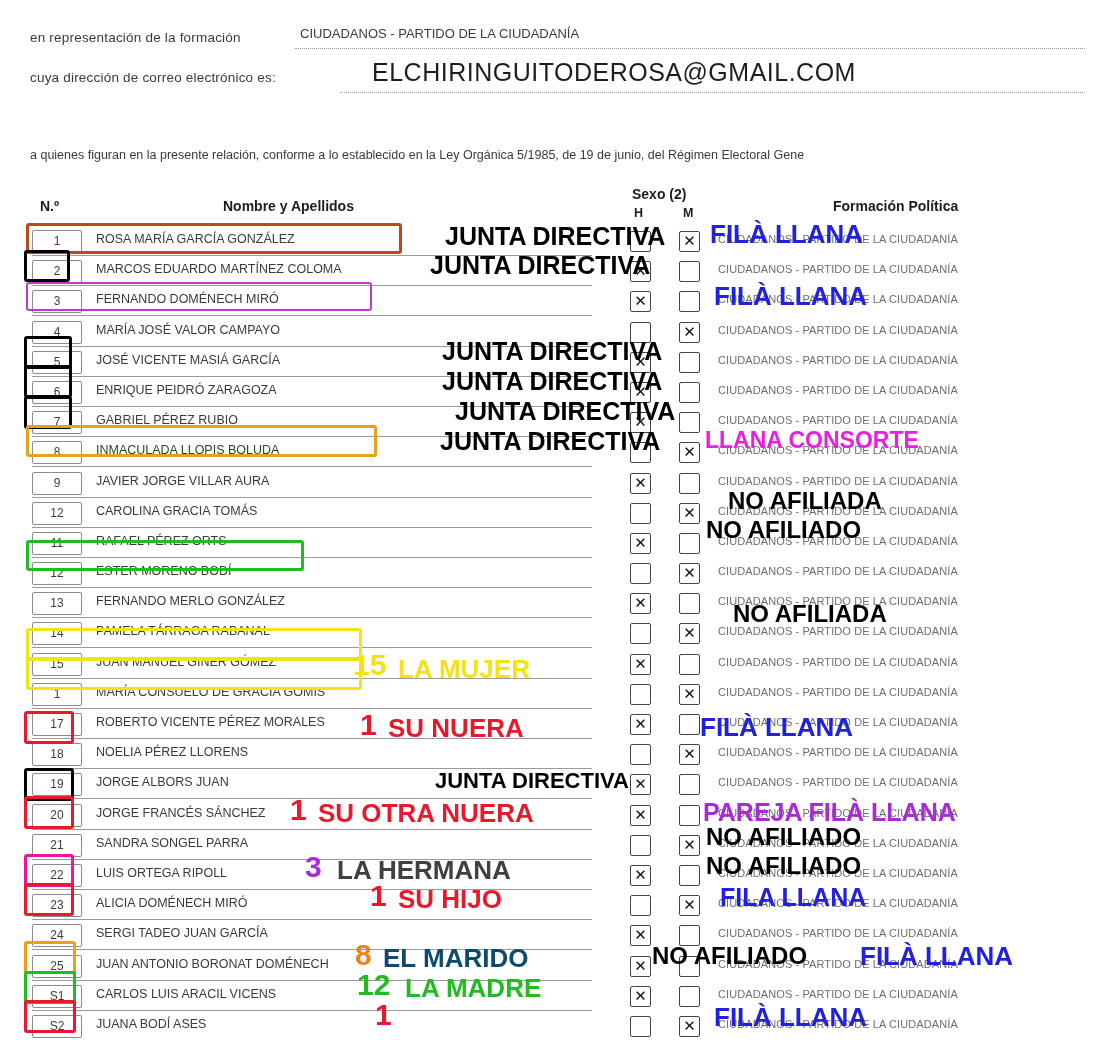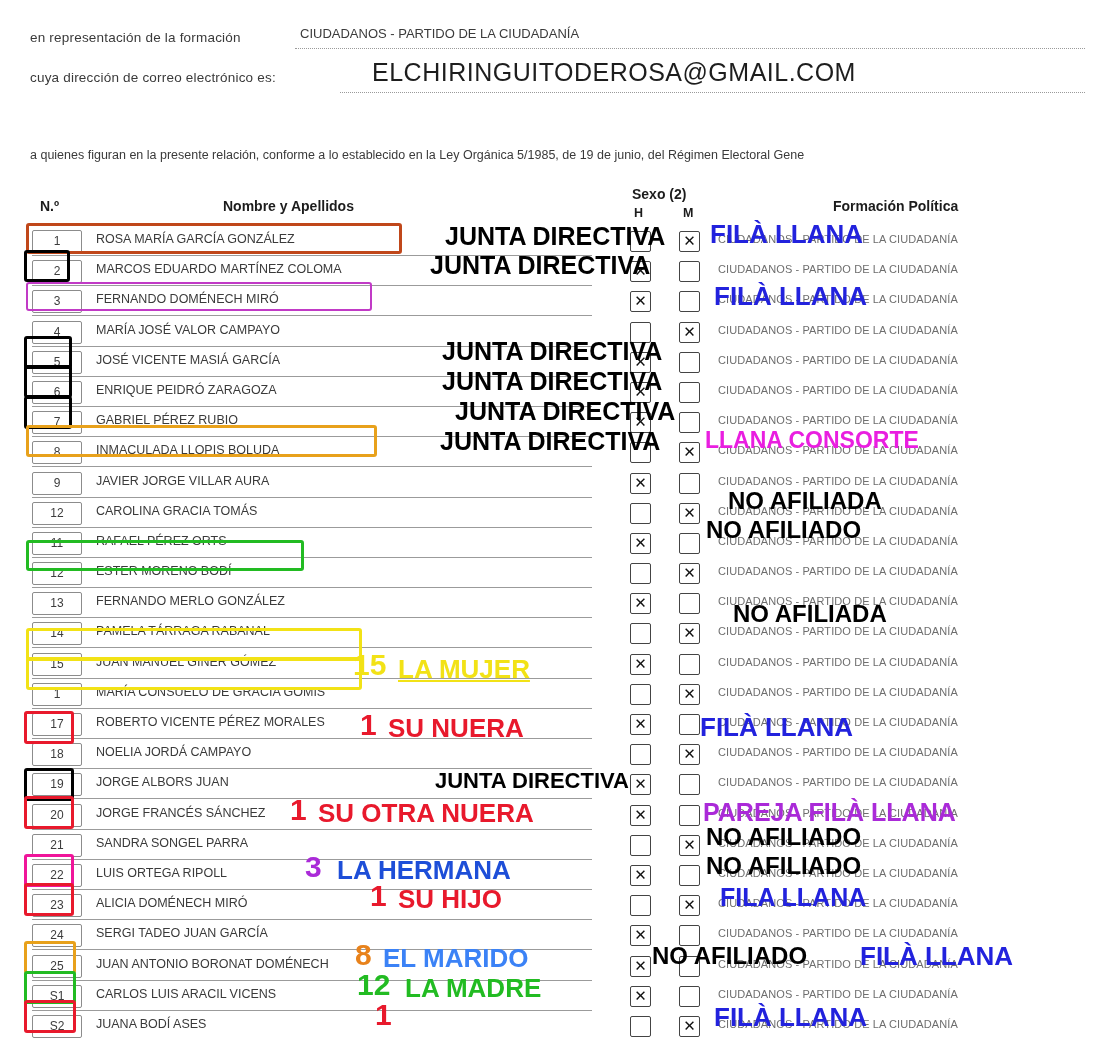--- a/index.html
+++ b/index.html
@@ -242,21 +242,21 @@
           <div class="line"></div>
           <div class="cellnum">17</div>
           <div class="cellname">ROBERTO VICENTE PÉREZ MORALES</div>
           <div class="chk h">✕</div>
           <div class="chk m"></div>
           <div class="party">CIUDADANOS - PARTIDO DE LA CIUDADANÍA</div>
         </div>
         <div class="row">
           <div class="line"></div>
           <div class="cellnum">18</div>
-          <div class="cellname">NOELIA JORDÁ CAMPAYO</div>
+          <div class="cellname">NOELIA PÉREZ LLORENS</div>
           <div class="chk h"></div>
           <div class="chk m">✕</div>
           <div class="party">CIUDADANOS - PARTIDO DE LA CIUDADANÍA</div>
         </div>
         <div class="row">
           <div class="line"></div>
           <div class="cellnum">19</div>
           <div class="cellname">JORGE ALBORS JUAN</div>
           <div class="chk h">✕</div>
           <div class="chk m"></div>
@@ -354,37 +354,37 @@
       <div class="ann" style="left: 714px; top: 281px; color: rgb(34, 34, 221); font-size: 26px;">FILÀ LLANA</div>
       <div class="ann" style="left: 442px; top: 337px; color: rgb(0, 0, 0); font-size: 25px;">JUNTA DIRECTIVA</div>
       <div class="ann" style="left: 442px; top: 367px; color: rgb(0, 0, 0); font-size: 25px;">JUNTA DIRECTIVA</div>
       <div class="ann" style="left: 455px; top: 397px; color: rgb(0, 0, 0); font-size: 25px;">JUNTA DIRECTIVA</div>
       <div class="ann" style="left: 440px; top: 427px; color: rgb(0, 0, 0); font-size: 25px;">JUNTA DIRECTIVA</div>
       <div class="ann" style="left: 705px; top: 427px; color: rgb(233, 30, 224); font-size: 23px;">LLANA CONSORTE</div>
       <div class="ann" style="left: 728px; top: 487px; color: rgb(0, 0, 0); font-size: 24px;">NO AFILIADA</div>
       <div class="ann" style="left: 706px; top: 516px; color: rgb(0, 0, 0); font-size: 24px;">NO AFILIADO</div>
       <div class="ann" style="left: 733px; top: 600px; color: rgb(0, 0, 0); font-size: 24px;">NO AFILIADA</div>
       <div class="ann" style="left: 353px; top: 648px; color: rgb(242, 226, 22); font-size: 30px;">15</div>
-      <div class="ann" style="left: 398px; top: 654px; color: rgb(242, 226, 22); font-size: 26px; text-decoration: underline;">LA MUJER</div>
+      <div class="ann" style="left: 398px; top: 654px; color: rgb(242, 226, 22); font-size: 26px;">LA MUJER</div>
       <div class="ann" style="left: 360px; top: 708px; color: rgb(232, 25, 44); font-size: 30px;">1</div>
       <div class="ann" style="left: 388px; top: 713px; color: rgb(232, 25, 44); font-size: 26px;">SU NUERA</div>
       <div class="ann" style="left: 700px; top: 712px; color: rgb(34, 34, 221); font-size: 26px;">FILÀ LLANA</div>
       <div class="ann" style="left: 435px; top: 768px; color: rgb(0, 0, 0); font-size: 22px;">JUNTA DIRECTIVA</div>
       <div class="ann" style="left: 290px; top: 793px; color: rgb(232, 25, 44); font-size: 30px;">1</div>
       <div class="ann" style="left: 703px; top: 798px; color: rgb(170, 42, 216); font-size: 25px;">PAREJA FILÀ LLANA</div>
       <div class="ann" style="left: 318px; top: 798px; color: rgb(232, 25, 44); font-size: 26px;">SU OTRA NUERA</div>
       <div class="ann" style="left: 706px; top: 823px; color: rgb(0, 0, 0); font-size: 24px;">NO AFILIADO</div>
       <div class="ann" style="left: 305px; top: 850px; color: rgb(170, 42, 216); font-size: 30px;">3</div>
-      <div class="ann" style="left: 337px; top: 855px; color: #1d4ed8; font-size: 26px;">LA HERMANA</div>
+      <div class="ann" style="left: 337px; top: 855px; color: #404040; font-size: 26px;">LA HERMANA</div>
       <div class="ann" style="left: 706px; top: 852px; color: rgb(0, 0, 0); font-size: 24px;">NO AFILIADO</div>
       <div class="ann" style="left: 370px; top: 879px; color: rgb(232, 25, 44); font-size: 30px;">1</div>
       <div class="ann" style="left: 398px; top: 884px; color: rgb(232, 25, 44); font-size: 26px;">SU HIJO</div>
       <div class="ann" style="left: 720px; top: 883px; color: rgb(34, 34, 221); font-size: 25px;">FILA LLANA</div>
       <div class="ann" style="left: 355px; top: 938px; color: rgb(232, 130, 27); font-size: 30px;">8</div>
-      <div class="ann" style="left: 383px; top: 943px; color: #3b82f6; font-size: 26px;">EL MARIDO</div>
+      <div class="ann" style="left: 383px; top: 943px; color: #0c4a6e; font-size: 26px;">EL MARIDO</div>
       <div class="ann" style="left: 652px; top: 942px; color: rgb(0, 0, 0); font-size: 24px;">NO AFILIADO</div>
       <div class="ann" style="left: 860px; top: 941px; color: rgb(34, 34, 221); font-size: 26px;">FILÀ LLANA</div>
       <div class="ann" style="left: 357px; top: 968px; color: rgb(34, 187, 34); font-size: 30px;">12</div>
       <div class="ann" style="left: 405px; top: 973px; color: rgb(34, 187, 34); font-size: 26px;">LA MADRE</div>
       <div class="ann" style="left: 375px; top: 998px; color: rgb(232, 25, 44); font-size: 30px;">1</div>
       <div class="ann" style="left: 403px; top: 1003px; color: rgb(232, 25, 44); font-size: 26px; margin-top: 40px;">SU MARIDO</div>
       <div class="ann" style="left: 714px; top: 1002px; color: rgb(34, 34, 221); font-size: 26px;">FILÀ LLANA</div>
     </div>
 </div>
 

